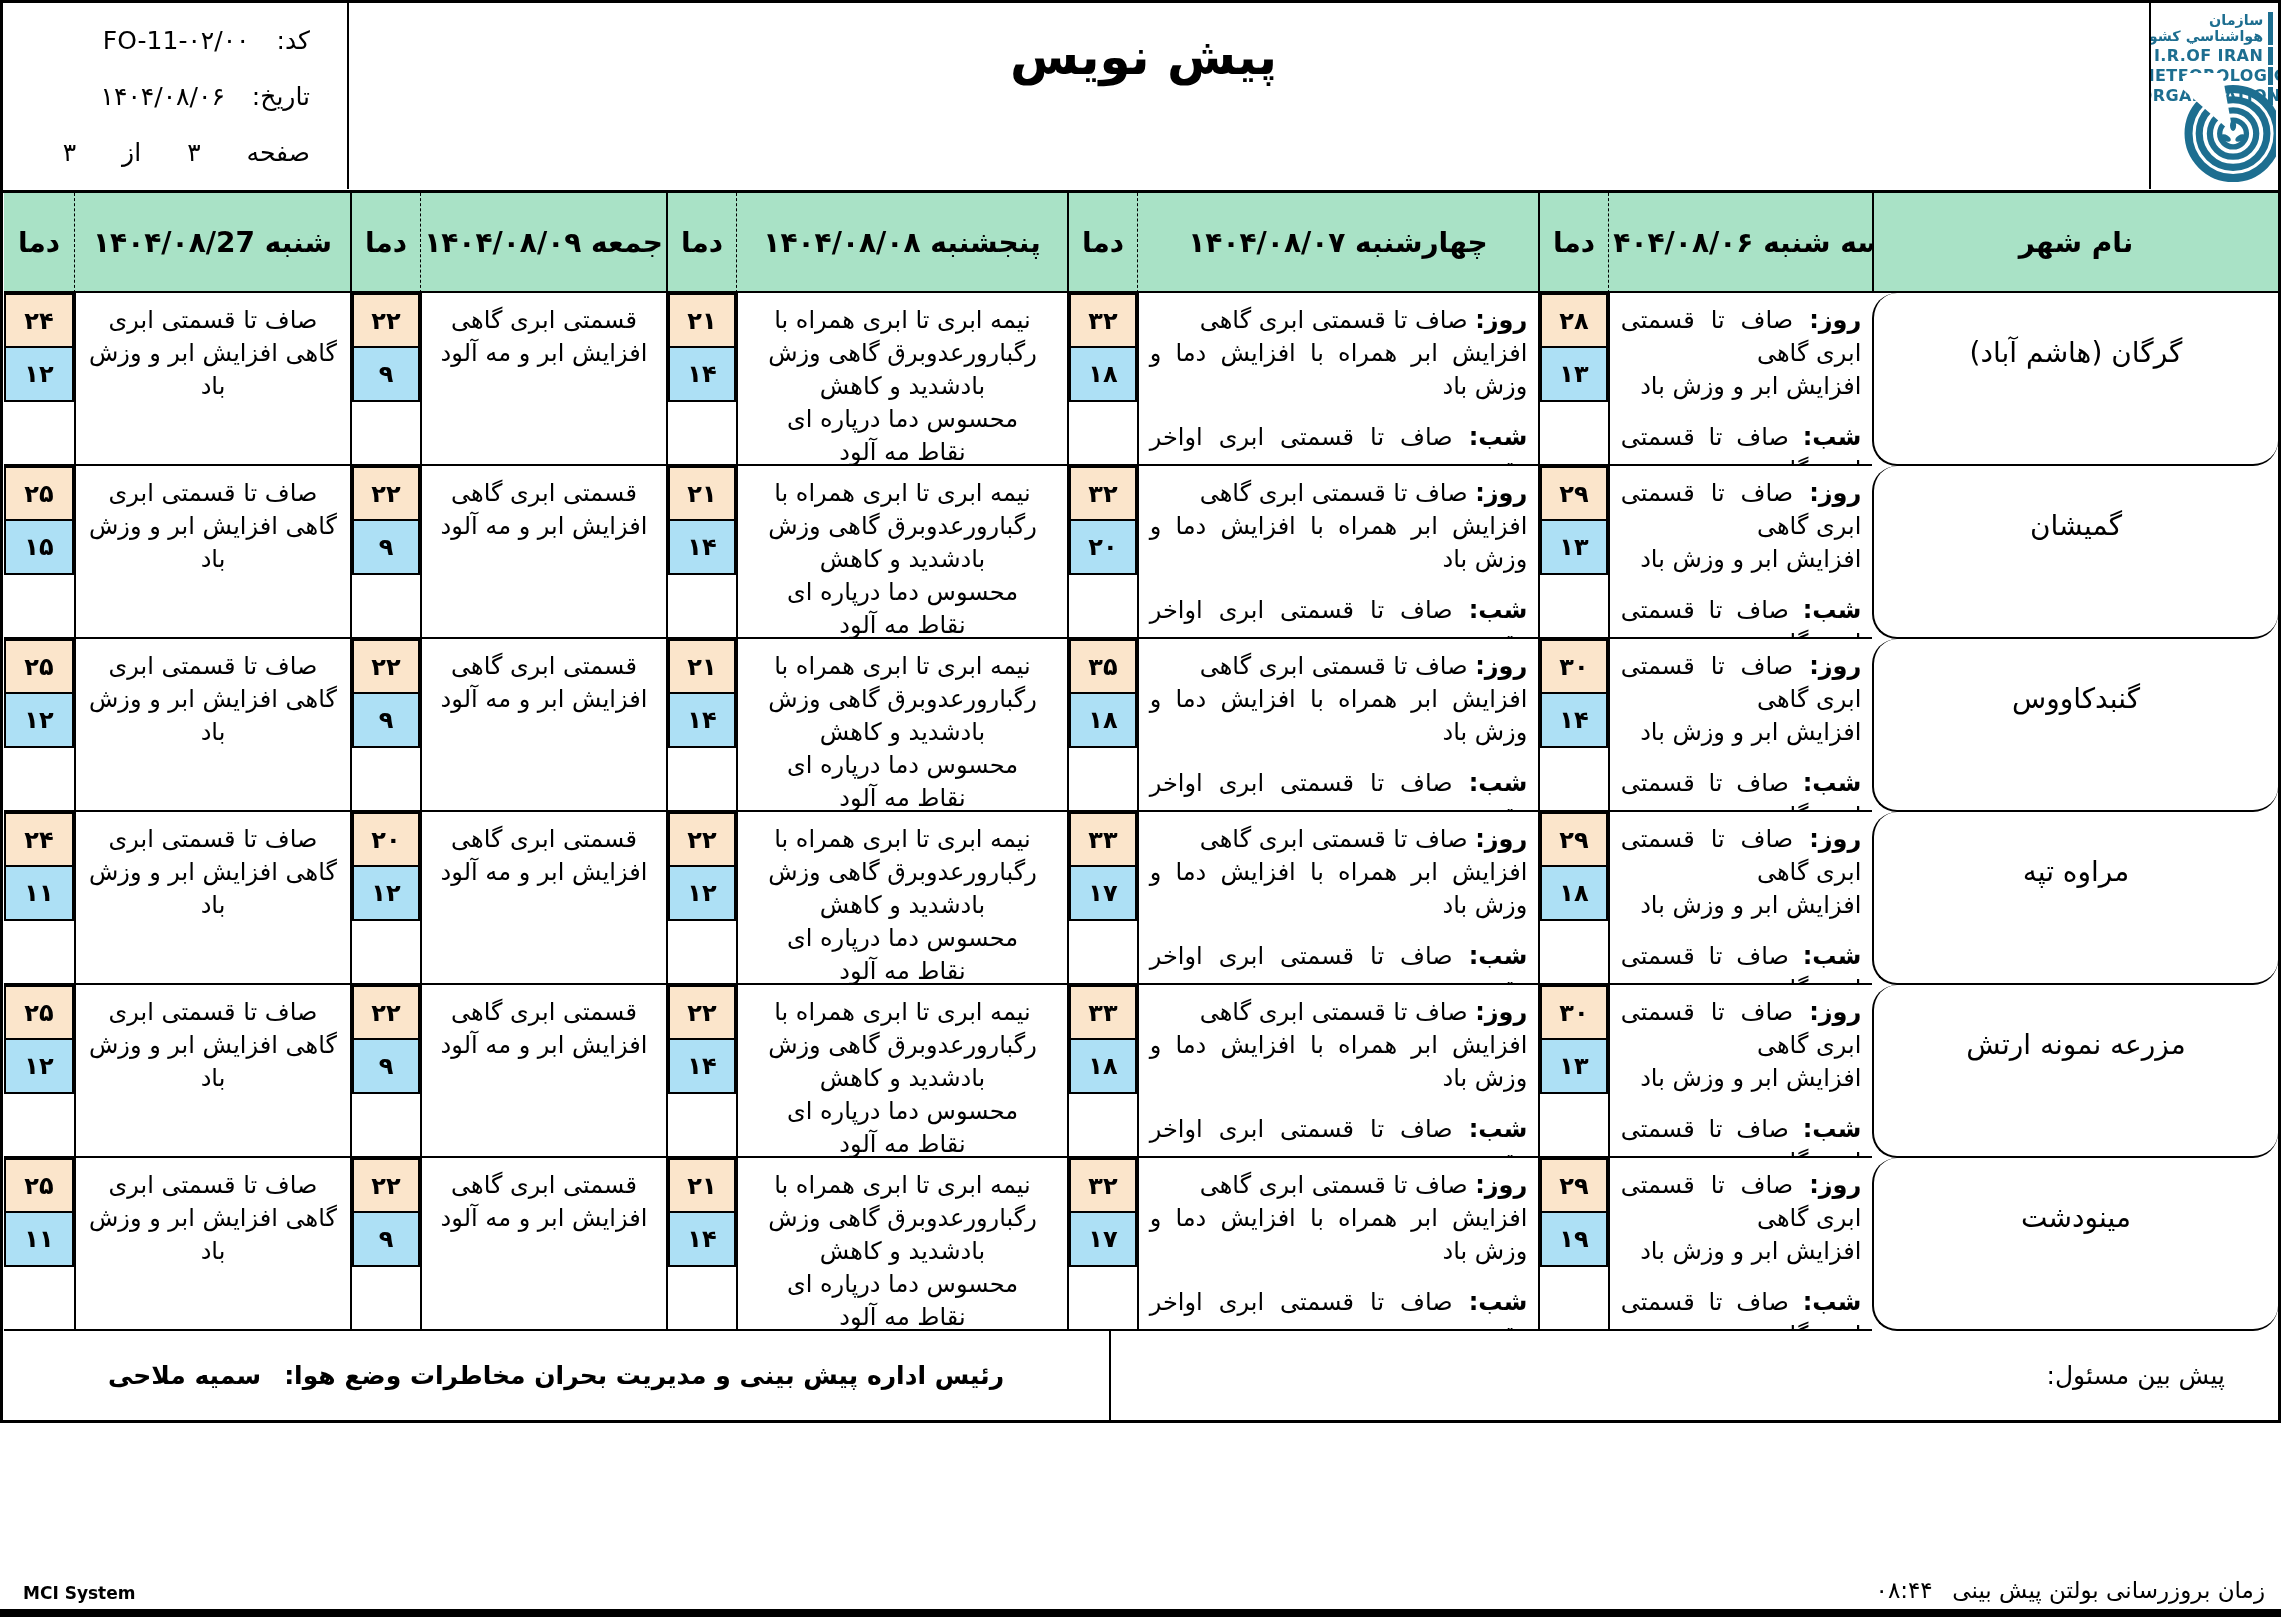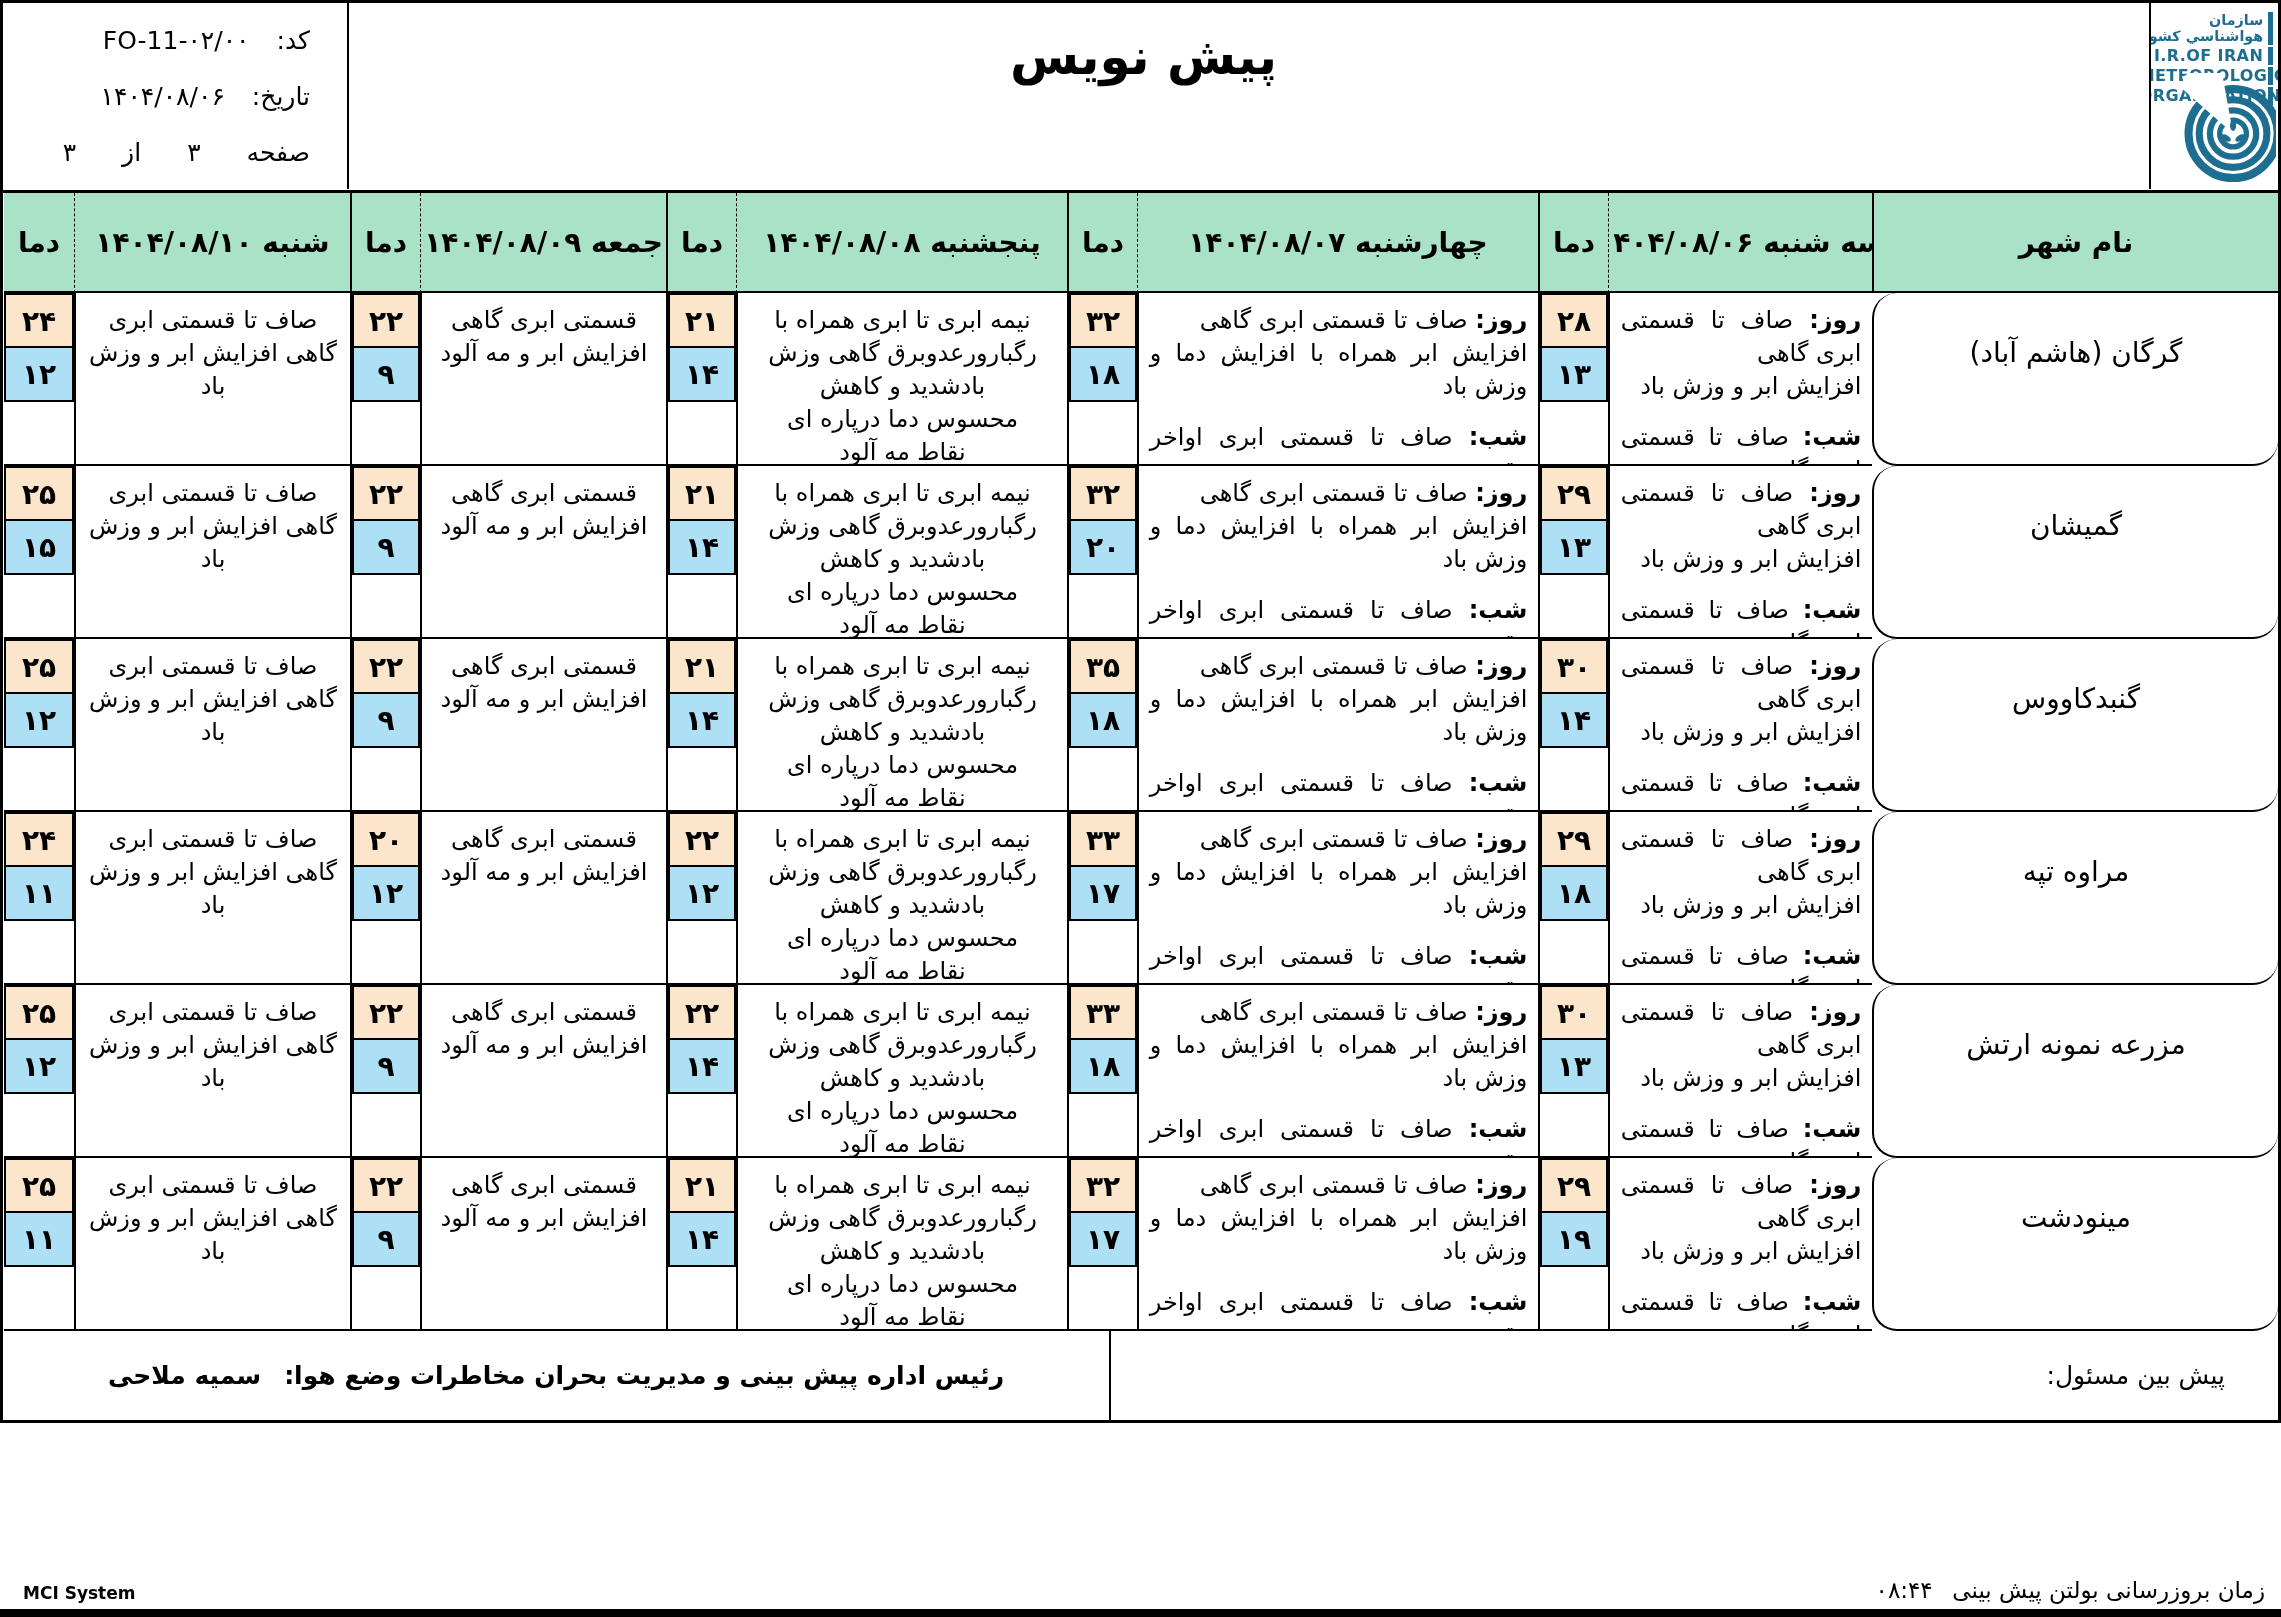--- a/index.html
+++ b/index.html
@@ -41,21 +41,21 @@
   .cell.h.day-h{border-left:1.8px dashed #000;}
   .cell.city{display:flex;justify-content:center;align-items:flex-start;
              padding-top:43px;font-size:28px;direction:rtl;border-radius:25px;}
   .cell.txt{padding:10.7px 10.7px 5.3px;direction:rtl;font-size:24px;line-height:1.38;}
   .fp{margin:0 0 18px;white-space:pre-line;}
   .dn .fp{text-align:justify;}
   .single .fp{text-align:center;}
   .cell.temp{padding:0;}
   .tmax,.tmin{width:100%;height:56px;box-sizing:border-box;border:2.7px solid #000;
               display:flex;align-items:center;justify-content:center;
-              font-weight:bold;font-size:28px;background:#fbe5cb;}
+              font-weight:bold;font-size:24px;background:#fbe5cb;}
   .tmin{margin-top:-2.7px;background:#ade0f5;}
 
   
   .footer-grid{display:grid;direction:rtl;grid-template-columns:1169px 1fr;height:89px;}
   .f-cell{box-sizing:border-box;display:flex;align-items:center;direction:rtl;}
   .f-right{border-left:2.7px solid #000;justify-content:flex-start;
            padding-right:53px;font-size:25px;}
   .f-left{justify-content:center;gap:23px;font-size:25px;font-weight:bold;}
 
   
@@ -119,21 +119,21 @@
 
       <div class="cell h">نام شهر</div>
       <div class="cell h day-h">سه شنبه ۱۴۰۴/۰۸/۰۶</div>
       <div class="cell h">دما</div>
       <div class="cell h day-h">چهارشنبه ۱۴۰۴/۰۸/۰۷</div>
       <div class="cell h">دما</div>
       <div class="cell h day-h">پنجشنبه ۱۴۰۴/۰۸/۰۸</div>
       <div class="cell h">دما</div>
       <div class="cell h day-h">جمعه ۱۴۰۴/۰۸/۰۹</div>
       <div class="cell h">دما</div>
-      <div class="cell h day-h">شنبه ۱۴۰۴/۰۸/۱۰</div>
+      <div class="cell h day-h">شنبه ۱۴۰۴/۰۸/27</div>
       <div class="cell h last">دما</div>
 
       <div class="cell city">گرگان (هاشم آباد)</div>
       <div class="cell txt dn">
         <p class="fp"><b>روز:</b> <span>صاف تا قسمتی ابری گاهی
 افزایش ابر و وزش باد</span></p>
         <p class="fp"><b>شب:</b> <span>صاف تا قسمتی ابری گاهی
 افزایش ابر و وزش باد</span></p>
       </div>
       <div class="cell temp">

